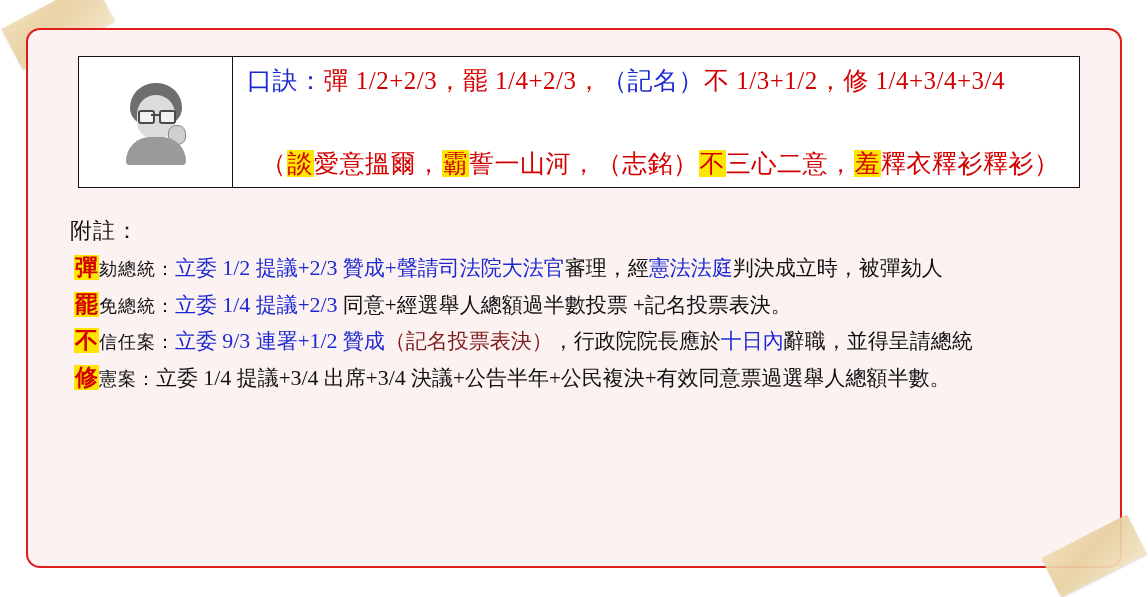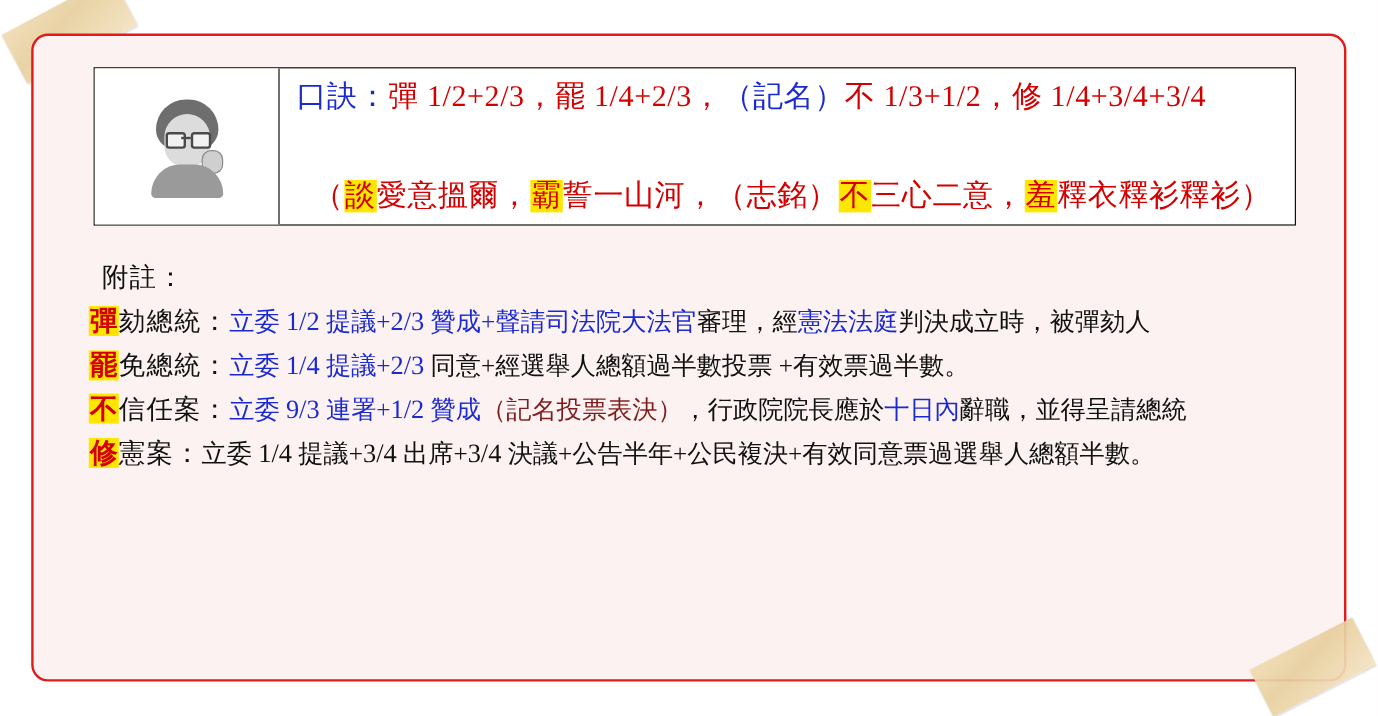--- a/index.html
+++ b/index.html
@@ -150,21 +150,21 @@
     left: 14px;
     top: 180px;
     right: 14px;
     bottom: 8px;
     padding: 0 10px;
     box-sizing: border-box;
   }
   #notes-title {
     font-size: 22px;
     color: #111;
-    margin: 6px 0 6px 33px;
+    margin: 6px 0 6px 18px;
     letter-spacing: 1px;
   }
   .note-row {
     margin: 0 0 4px 0;
     padding-left: 22px;
     white-space: nowrap;
   }
   .note-line {
     font-size: 21px;
     line-height: 1.42;
@@ -172,21 +172,21 @@
     white-space: nowrap;
   }
   .note-line.cont { padding-left: 112px; }
   .hl-char {
     background: #ffe600;
     color: #d40000;
     font-size: 23px;
     font-weight: bold;
     padding: 0 1px;
   }
-  .k-label { font-size: 22px; color: #111; letter-spacing: 1px; }
+  .k-label { font-size: 18px; color: #111; letter-spacing: 1px; }
   .blue { color: #1b2ad0; }
   .red  { color: #7f1d1d; }
   .num  { font-size: 22px; }
 </style>
 </head>
 <body>
 
 <div id="tape-top-left" class="tape"></div>
 
 <div id="note-card">
@@ -215,21 +215,21 @@
     </div>
   </div>
 
   <div id="notes">
     <div id="notes-title">附註：</div>
     <div id="notes-list">
         <div class="note-row">
           <div class="note-line"><span class="hl-char">彈</span><span class="k-label">劾總統：</span><span class="blue">立委 </span><span class="blue num">1/2</span><span class="blue"> 提議+</span><span class="blue num">2/3</span><span class="blue"> 贊成+聲請</span><span class="blue">司法院大法官</span><span class="">審理，經</span><span class="blue">憲法法庭</span><span class="">判決成立時，被彈劾人</span></div>
         </div>
         <div class="note-row">
-          <div class="note-line"><span class="hl-char">罷</span><span class="k-label">免總統：</span><span class="blue">立委 </span><span class="blue num">1/4</span><span class="blue"> 提議+</span><span class="blue num">2/3</span><span class=""> 同意+經選舉人總額過半數投票 +有效票過半數。</span></div>
+          <div class="note-line"><span class="hl-char">罷</span><span class="k-label">免總統：</span><span class="blue">立委 </span><span class="blue num">1/4</span><span class="blue"> 提議+</span><span class="blue num">2/3</span><span class=""> 同意+經選舉人總額過半數投票 +記名投票表決。</span></div>
         </div>
         <div class="note-row">
           <div class="note-line"><span class="hl-char">不</span><span class="k-label">信任案：</span><span class="blue">立委 </span><span class="blue num">9/3</span><span class="blue"> 連署+</span><span class="blue num">1/2</span><span class="blue"> 贊成</span><span class="red">（記名投票表決）</span><span class="">，行政院院長應於</span><span class="blue">十日內</span><span class="">辭職，並得呈請總統</span></div>
         </div>
         <div class="note-row">
           <div class="note-line"><span class="hl-char">修</span><span class="k-label">憲案：</span><span class="">立委 </span><span class="num">1/4</span><span class=""> 提議+</span><span class="num">3/4</span><span class=""> 出席+</span><span class="num">3/4</span><span class=""> 決議+公告半年+公民複決+有效同意票過選舉人總額半數。</span></div>
         </div>
       </div>
   </div>
 

